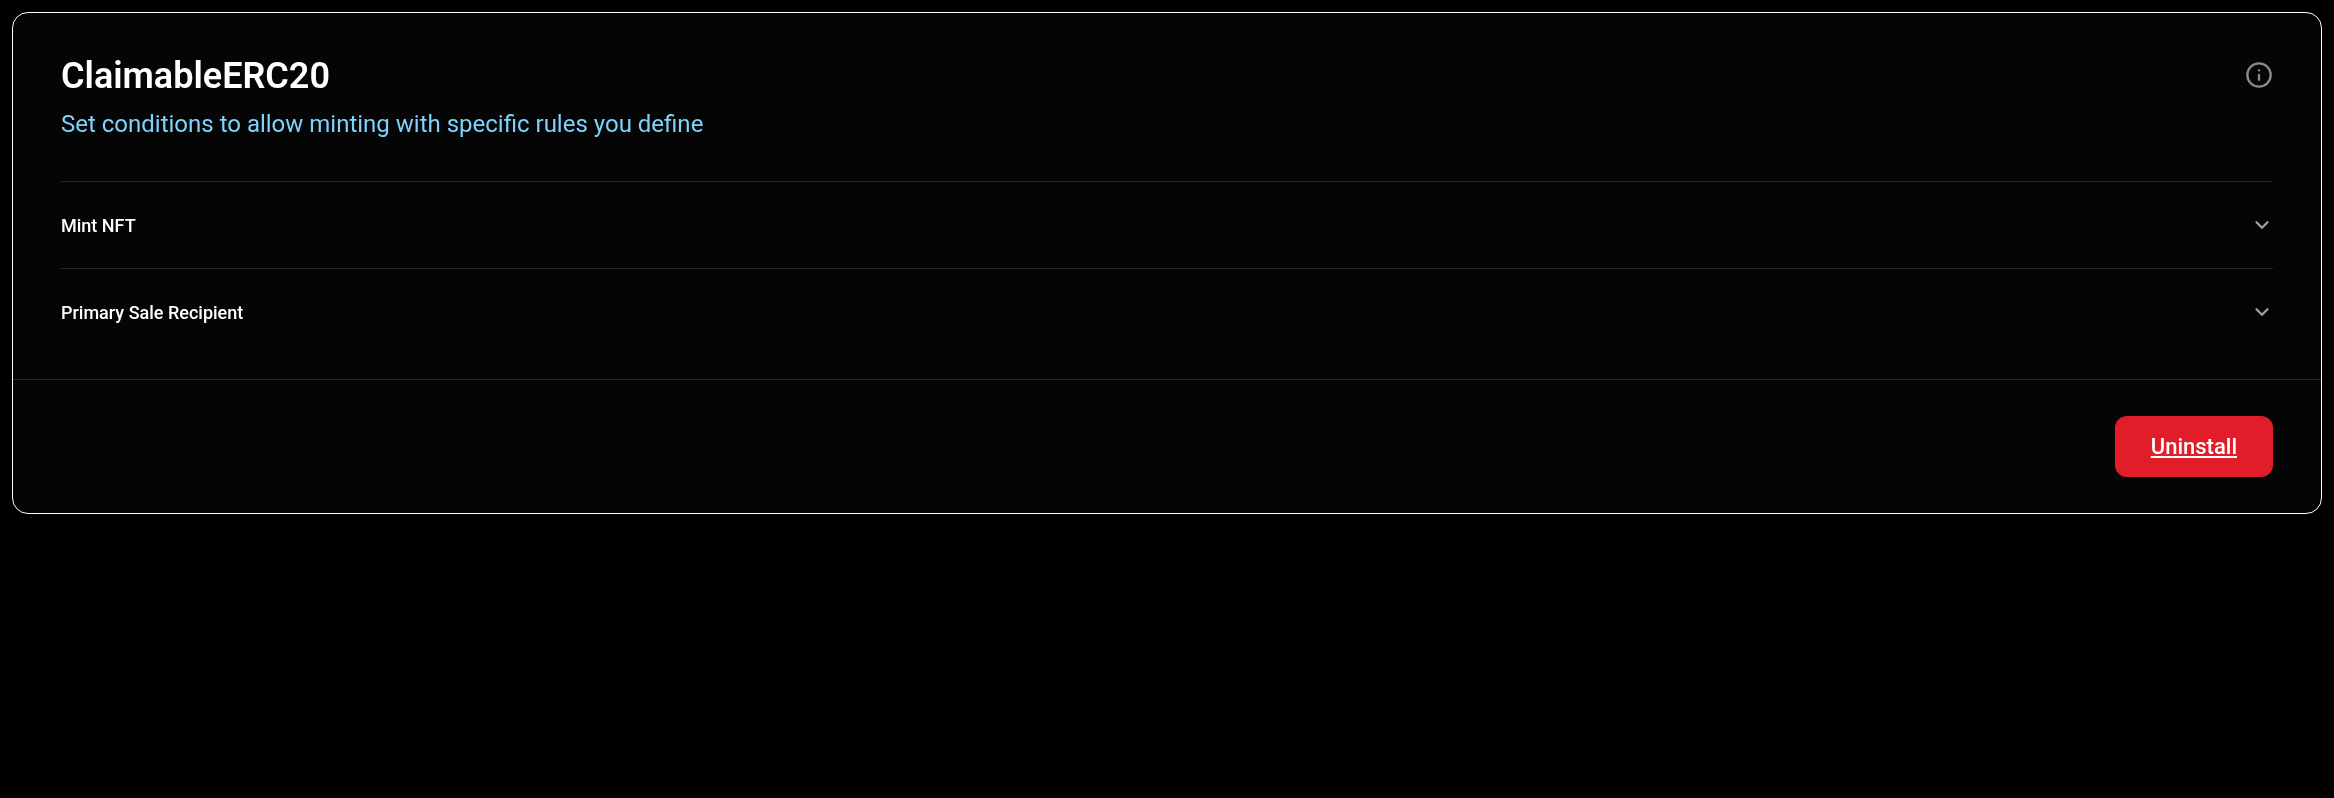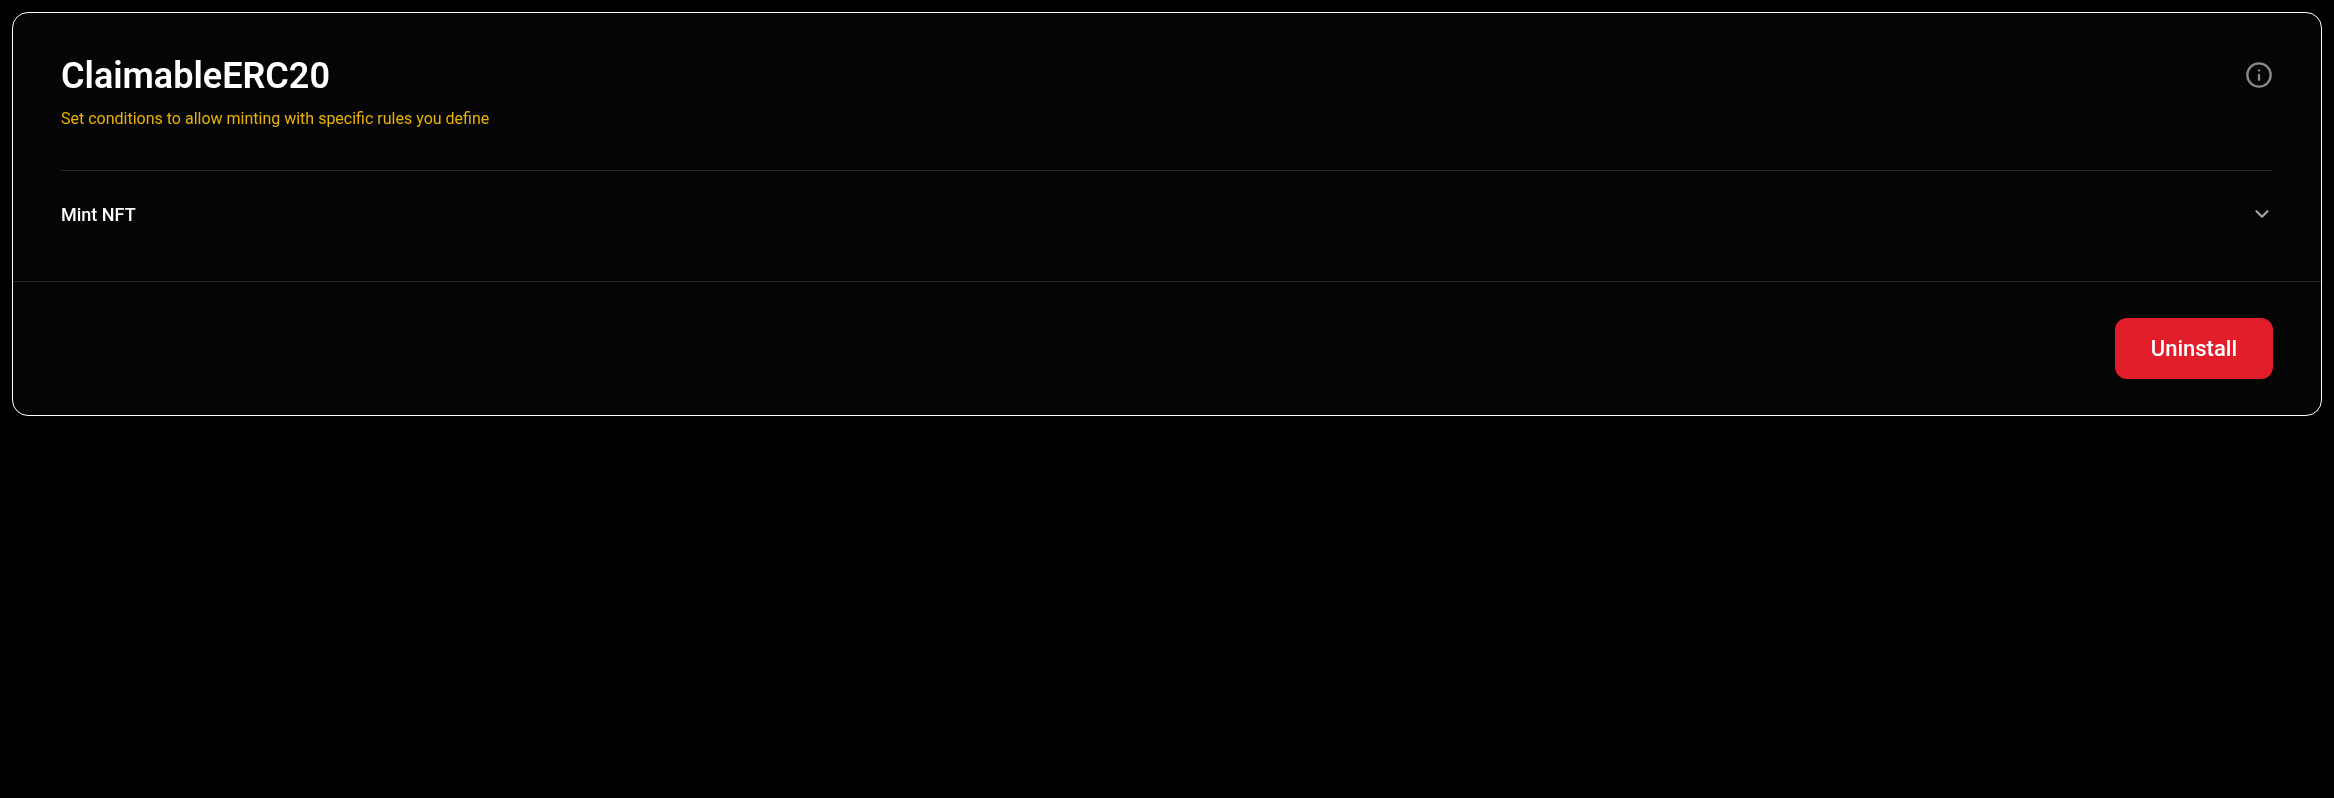--- a/index.html
+++ b/index.html
@@ -31,23 +31,23 @@
 
     .card-title {
       font-size: 36px;
       font-weight: 600;
       color: #ffffff;
       line-height: 1.3;
       margin-bottom: 8px;
     }
 
     .card-subtitle {
-      font-size: 16px;
+      font-size: 24px;
       font-weight: 400;
-      color: #eab308;
+      color: #7dd3fc;
       line-height: 1.4;
     }
 
     .info-icon {
       position: absolute;
       top: 48px;
       right: 48px;
       width: 28px;
       height: 28px;
       color: #8a8a8a;
@@ -83,20 +83,21 @@
       color: #a0a0a0;
       flex-shrink: 0;
     }
 
     .card-footer {
       border-top: 1px solid #262626;
       padding: 36px 48px;
       display: flex;
       justify-content: flex-end;
       margin-top: 24px;
+      text-decoration: underline;
     }
 
     .uninstall-button {
       background: #e11d2a;
       color: #ffffff;
       border: none;
       border-radius: 12px;
       padding: 18px 36px;
       font-size: 22px;
       font-weight: 500;
@@ -124,18 +125,26 @@
     <div class="accordion-item">
       <span class="accordion-label">Mint NFT</span>
       <span class="chevron-icon">
         <svg viewBox="0 0 24 24" fill="none" stroke="currentColor" stroke-width="2.5" stroke-linecap="round" stroke-linejoin="round">
           <polyline points="6 9 12 15 18 9"></polyline>
         </svg>
       </span>
     </div>
 
 
+    <div class="accordion-item">
+      <span class="accordion-label">Primary Sale Recipient</span>
+      <span class="chevron-icon">
+        <svg viewBox="0 0 24 24" fill="none" stroke="currentColor" stroke-width="2.5" stroke-linecap="round" stroke-linejoin="round">
+          <polyline points="6 9 12 15 18 9"></polyline>
+        </svg>
+      </span>
+    </div>
   </div>
 
   <div class="card-footer">
     <button class="uninstall-button">Uninstall</button>
   </div>
 </div>
 
 </body></html>

